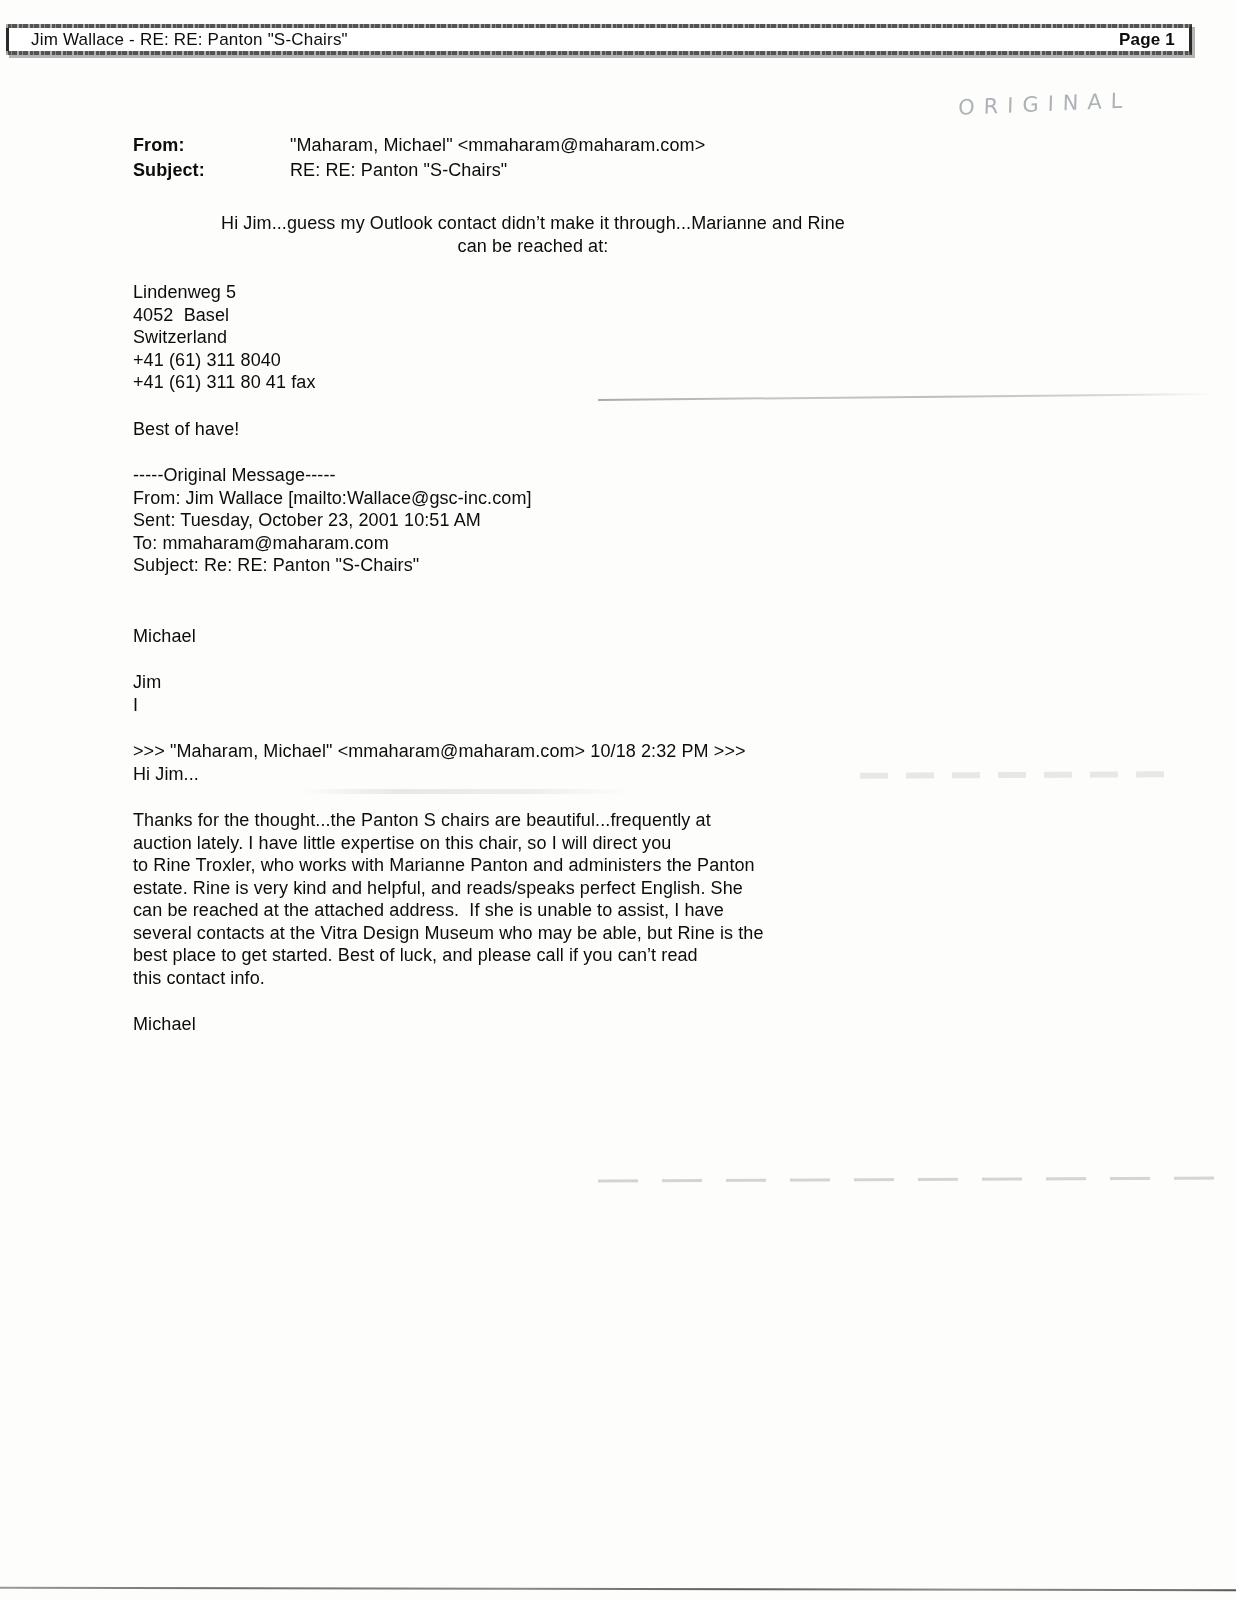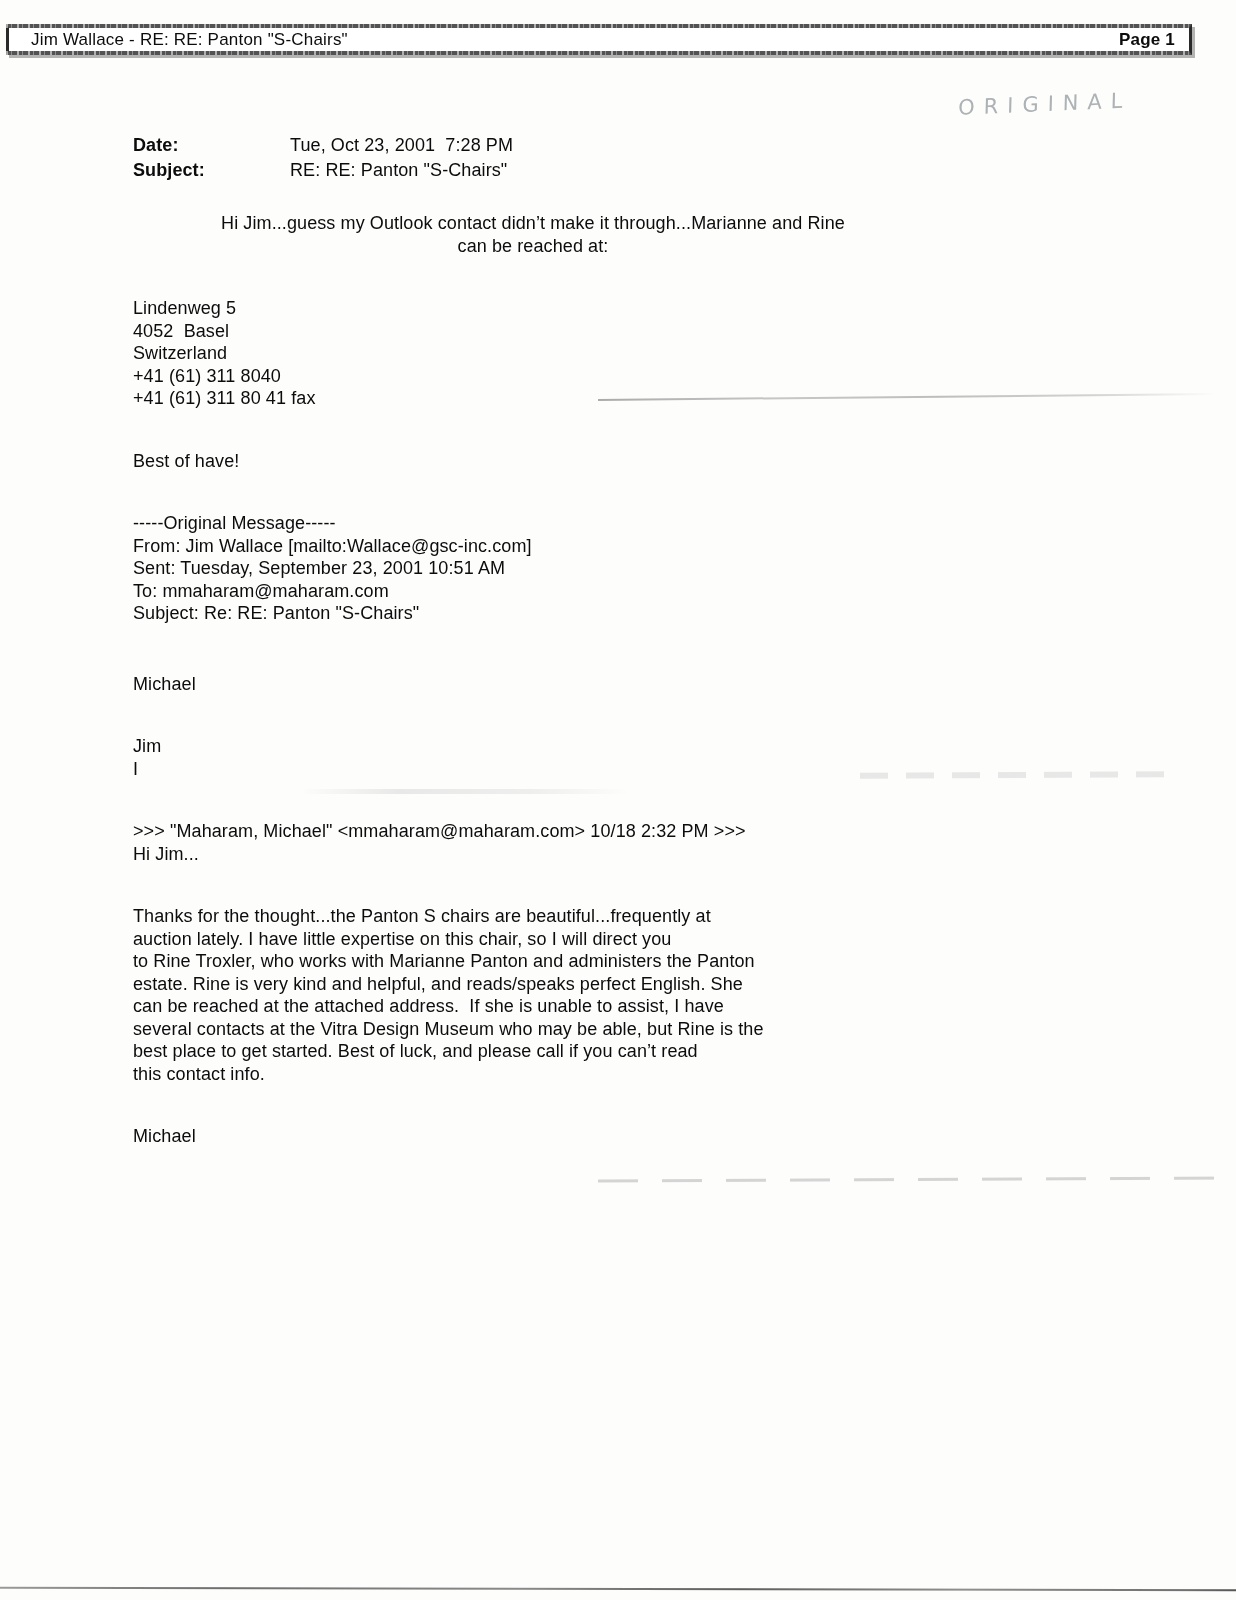--- a/index.html
+++ b/index.html
@@ -64,21 +64,21 @@
     left: 133px; top: 133px;
     width: 800px;
     font-size: 18px;
     line-height: 22.5px;
     letter-spacing: 0.1px;
   }
   .hdr-row { display: flex; line-height: 25px; }
   .hdr-label { width: 157px; font-weight: 700; flex: none; }
   .hdr-value { white-space: pre-wrap; }
 
-  .block { white-space: pre-wrap; margin-top: 40px; }
+  .block { white-space: pre-wrap; margin-top: 24px; }
   .block.first { margin-top: 29px; text-align: center; }
   .block.big-gap { margin-top: 48px; }
 
   
   .artifact { position: absolute; pointer-events: none; }
   .streak-1 {
     left: 598px; top: 396px; width: 618px; height: 2px;
     background: linear-gradient(90deg, #8f8f8f, #b5b5b5 30%, #a8a8a8 55%, #c4c4c4 80%, rgba(200,200,200,0));
     transform: rotate(-0.55deg);
     opacity: 0.75;
@@ -112,43 +112,43 @@
     <span class="title">Jim Wallace - RE: RE: Panton "S-Chairs"</span>
     <span class="page-num">Page 1</span>
   </div>
 
   <div class="stamp">ORIGINAL</div>
 
   <div class="email">
 
     <div>
       <div class="hdr-row">
-        <span class="hdr-label">Date:</span>
-        <span class="hdr-value">Tue, Oct 23, 2001  7:28 PM</span>
+        <span class="hdr-label">From:</span>
+        <span class="hdr-value">"Maharam, Michael" &lt;mmaharam@maharam.com&gt;</span>
       </div>
       <div class="hdr-row">
         <span class="hdr-label">Subject:</span>
         <span class="hdr-value">RE: RE: Panton "S-Chairs"</span>
       </div>
     </div>
 
     <div class="block first">Hi Jim...guess my Outlook contact didn’t make it through...Marianne and Rine
 can be reached at:</div>
 
     <div class="block">Lindenweg 5
 4052  Basel
 Switzerland
 +41 (61) 311 8040
 +41 (61) 311 80 41 fax</div>
 
     <div class="block">Best of have!</div>
 
     <div class="block">-----Original Message-----
 From: Jim Wallace [mailto:Wallace@gsc-inc.com]
-Sent: Tuesday, September 23, 2001 10:51 AM
+Sent: Tuesday, October 23, 2001 10:51 AM
 To: mmaharam@maharam.com
 Subject: Re: RE: Panton "S-Chairs"</div>
 
     <div class="block big-gap">Michael</div>
 
 
     <div class="block">Jim
 I</div>
 
     <div class="block">&gt;&gt;&gt; "Maharam, Michael" &lt;mmaharam@maharam.com&gt; 10/18 2:32 PM &gt;&gt;&gt;

